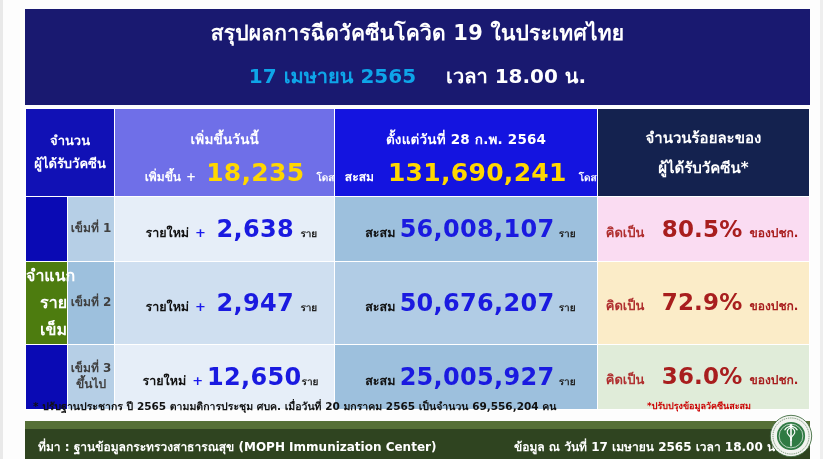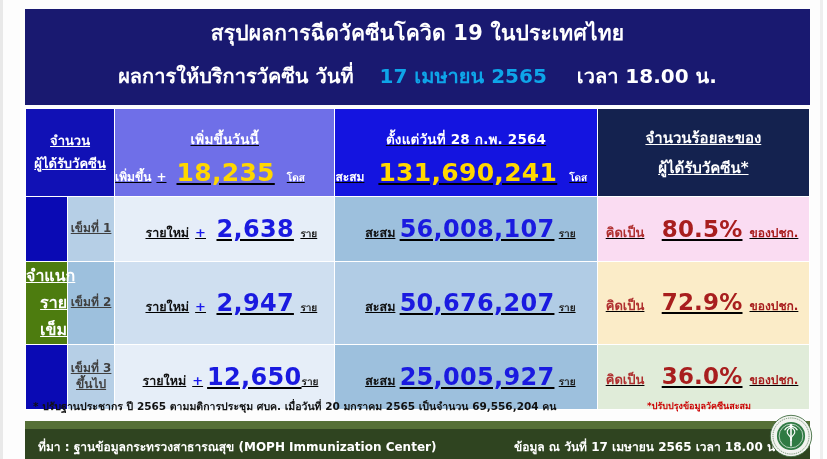--- a/index.html
+++ b/index.html
@@ -39,21 +39,21 @@
   .banner-sub .date{color:#0ea5e9;margin-right:30px;}
   .banner-sub .time{color:#ffffff;}
 
   
   .tbl{
     position:absolute;left:22px;top:108px;width:785px;
     border-collapse:collapse;table-layout:fixed;
   }
   .tbl td{
     padding:0;border:1px solid #ffffff;
-    vertical-align:middle;box-sizing:border-box;text-decoration:underline;
+    vertical-align:middle;box-sizing:border-box;
   }
 
   
   .c-grp{width:42px;}
   .c-dose{width:47px;}
   .c-today{width:220px;}
   .c-cum{width:262px;}
   .c-pct{width:212px;}
 
   
@@ -70,21 +70,21 @@
   }
   .h-pct{
     background:#14224f;color:#ffffff;text-align:center;
     font-size:15px;font-weight:bold;line-height:2;height:88px;margin-left:28px;
   }
   .h-caption{
     text-align:center;color:#ffffff;font-size:13.5px;font-weight:bold;
     padding-top:9px;letter-spacing:.2px;
   }
   .h-row{
-    display:flex;align-items:baseline;justify-content:flex-start;
+    display:flex;align-items:baseline;justify-content:flex-end;
     margin-top:8px;white-space:nowrap;
   }
   .h-row .pre{color:#ffffff;font-size:12px;font-weight:bold;}
   .h-row .plus{color:#ffffff;font-size:12px;font-weight:bold;margin:0 10px 0 5px;}
   .h-row .big{
     color:#ffd700;font-size:25px;font-weight:bold;letter-spacing:.3px;
   }
   .h-row .unit{color:#ffffff;font-size:10px;font-weight:bold;margin-left:12px;}
   .h-cum .h-row .pre{margin-right:14px;}
 
@@ -174,21 +174,20 @@
   }
 </style>
 </head>
 <body>
 
 <div class="page">
 
   <div class="banner">
     <div class="banner-title">สรุปผลการฉีดวัคซีนโควิด 19 ในประเทศไทย</div>
     <div class="banner-sub">
-      <span class="lbl">ผลการให้บริการวัคซีน  วันที่</span>
       <span class="date">17 เมษายน 2565</span>
       <span class="time">เวลา 18.00 น.</span>
     </div>
   </div>
 
   <table class="tbl">
     <colgroup>
       <col class="c-grp">
         <col class="c-dose">
         <col class="c-today">

